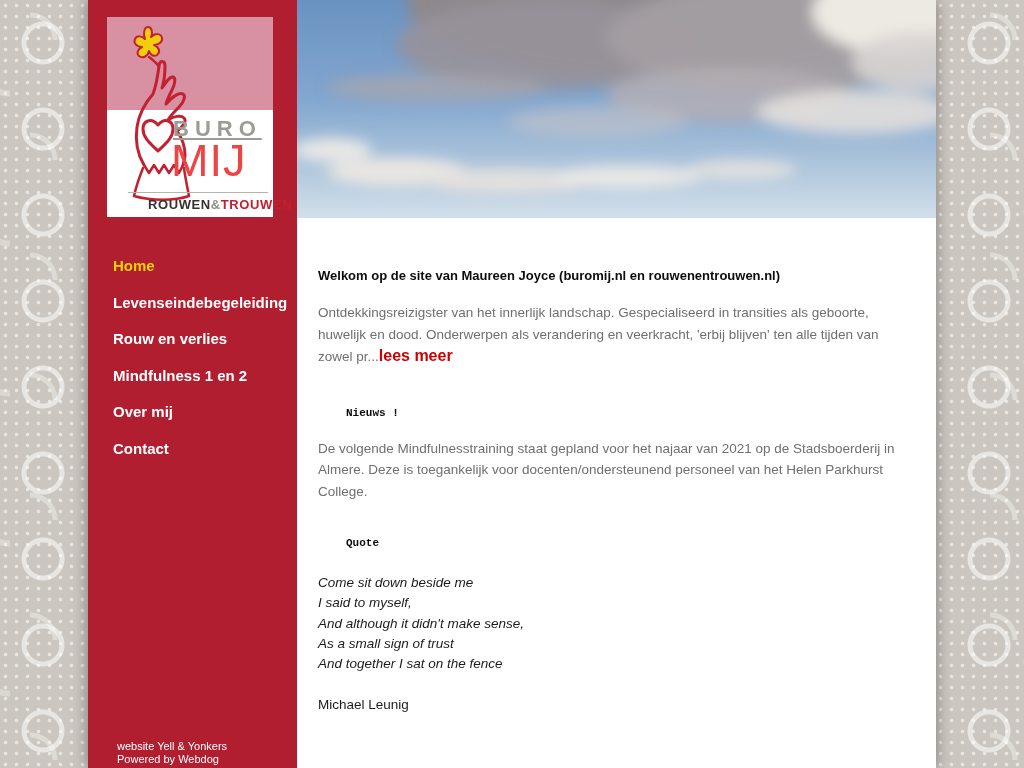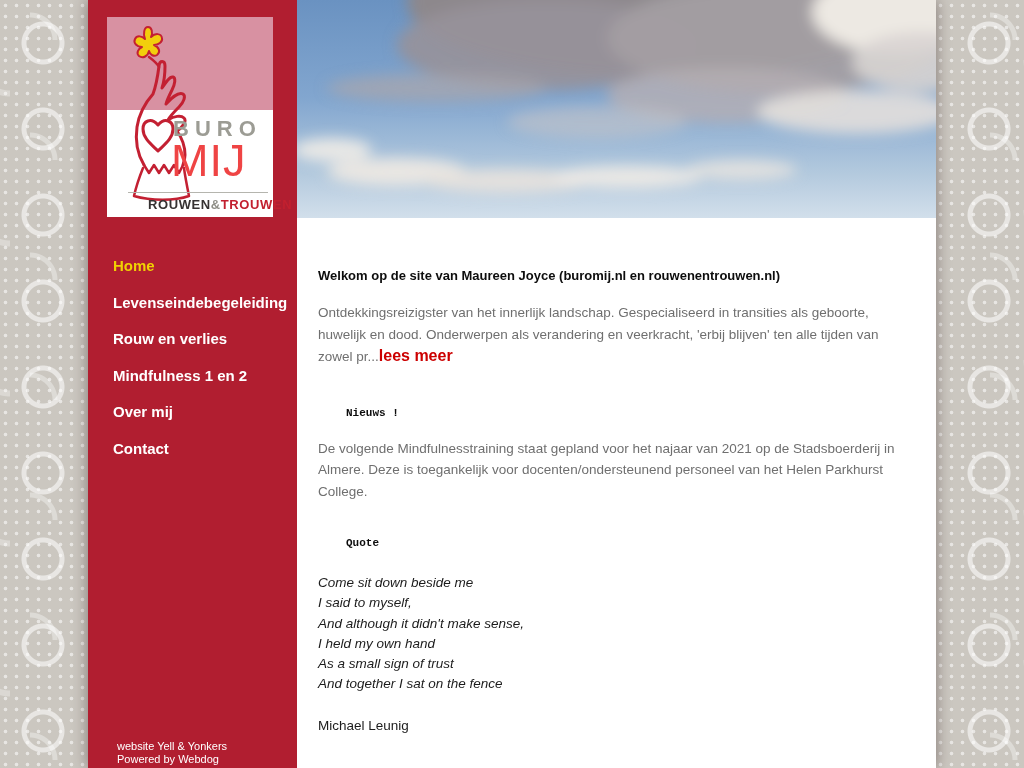--- a/index.html
+++ b/index.html
@@ -25,21 +25,21 @@
   }
 
   
   .sidebar { position:relative; width:209px; height:768px; background:#b11e30; flex:0 0 209px; }
 
   .logo-card { position:absolute; left:19px; top:17px; width:166px; height:200px; background:#ffffff; cursor:pointer; }
   .logo-pink { position:absolute; left:0; top:0; width:166px; height:93px; background:#d891a2; }
   .hand-svg  { position:absolute; left:0; top:0; width:166px; height:200px; }
   .logo-buro {
     position:absolute; left:66px; top:101px; font-size:22px; font-weight:bold;
-    letter-spacing:6px; color:#9c9c94; line-height:22px;
+    letter-spacing:6px; color:#9c9c94; line-height:22px;text-decoration:underline;
   }
   .logo-mij {
     position:absolute; left:64px; top:121px; font-size:45px; font-weight:normal;
     letter-spacing:1px; color:#ef4444; line-height:45px;
   }
   .logo-rule { position:absolute; left:21px; top:175px; width:140px; height:1px; background:#b5b5ae; }
   .logo-tagline {
     position:absolute; left:21px; top:180px; font-size:13px; font-weight:bold;
     letter-spacing:.6px; white-space:nowrap;padding-left:20px;
   }
@@ -164,21 +164,20 @@
         <p class="body-text intro"><span>Ontdekkingsreizigster van het innerlijk landschap. Gespecialiseerd in transities als geboorte, huwelijk en dood. Onderwerpen als verandering en veerkracht, 'erbij blijven' ten alle tijden van zowel pr</span><span class="dots">...</span><a class="read-more">lees meer</a></p>
 
         <h2 class="h-news">Nieuws !</h2>
         <p class="body-text p-news">De volgende Mindfulnesstraining staat gepland voor het najaar van 2021 op de Stadsboerderij in Almere. Deze is toegankelijk voor docenten/ondersteunend personeel van het Helen Parkhurst College.</p>
 
         <h2 class="h-quote">Quote</h2>
         <div class="poem">
           <div class="poem-line">Come sit down beside me</div>
           <div class="poem-line">I said to myself,</div>
           <div class="poem-line">And although it didn't make sense,</div>
-          <div class="poem-line">I held my own hand</div>
           <div class="poem-line">As a small sign of trust</div>
           <div class="poem-line">And together I sat on the fence</div>
         </div>
         <div class="author">Michael Leunig</div>
       </div>
     </main>
 
   </div>
 </div>
 

